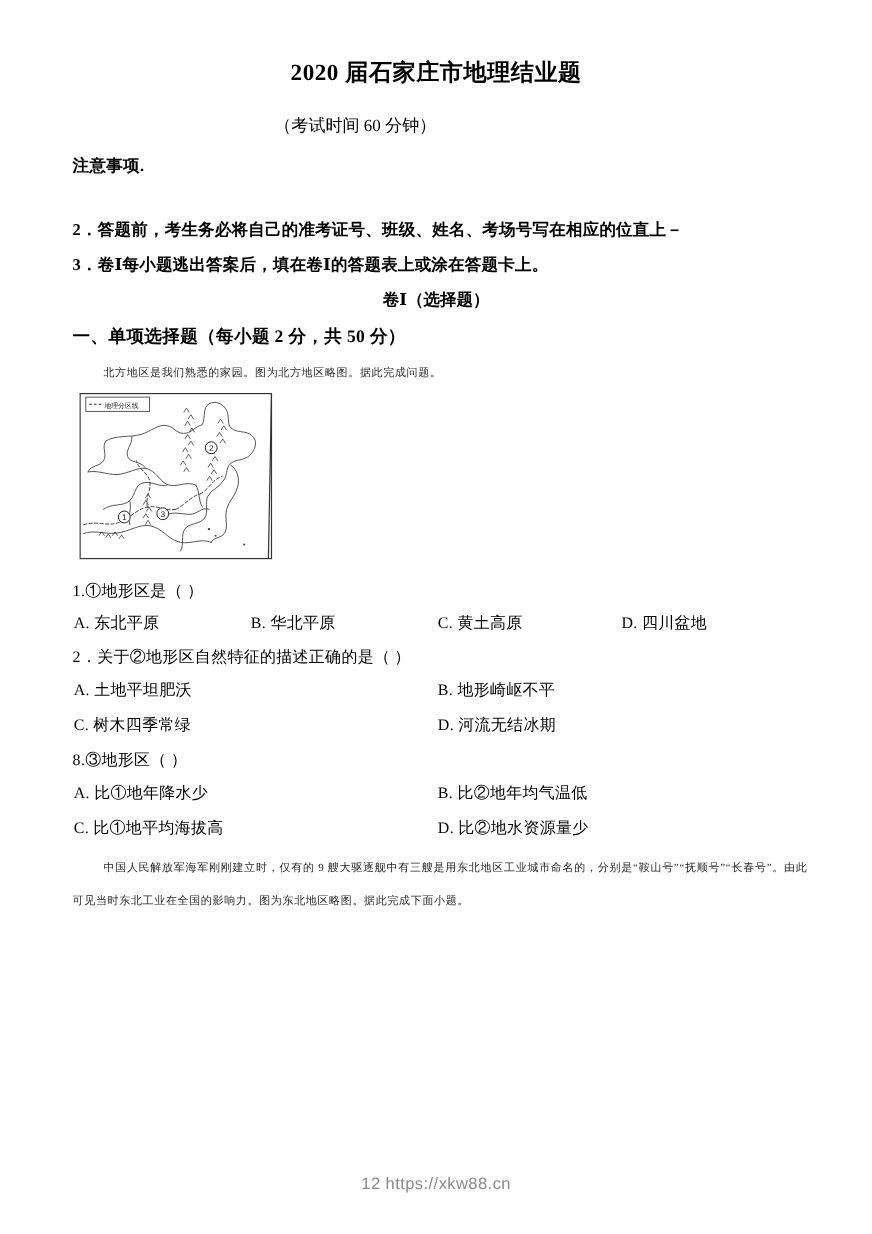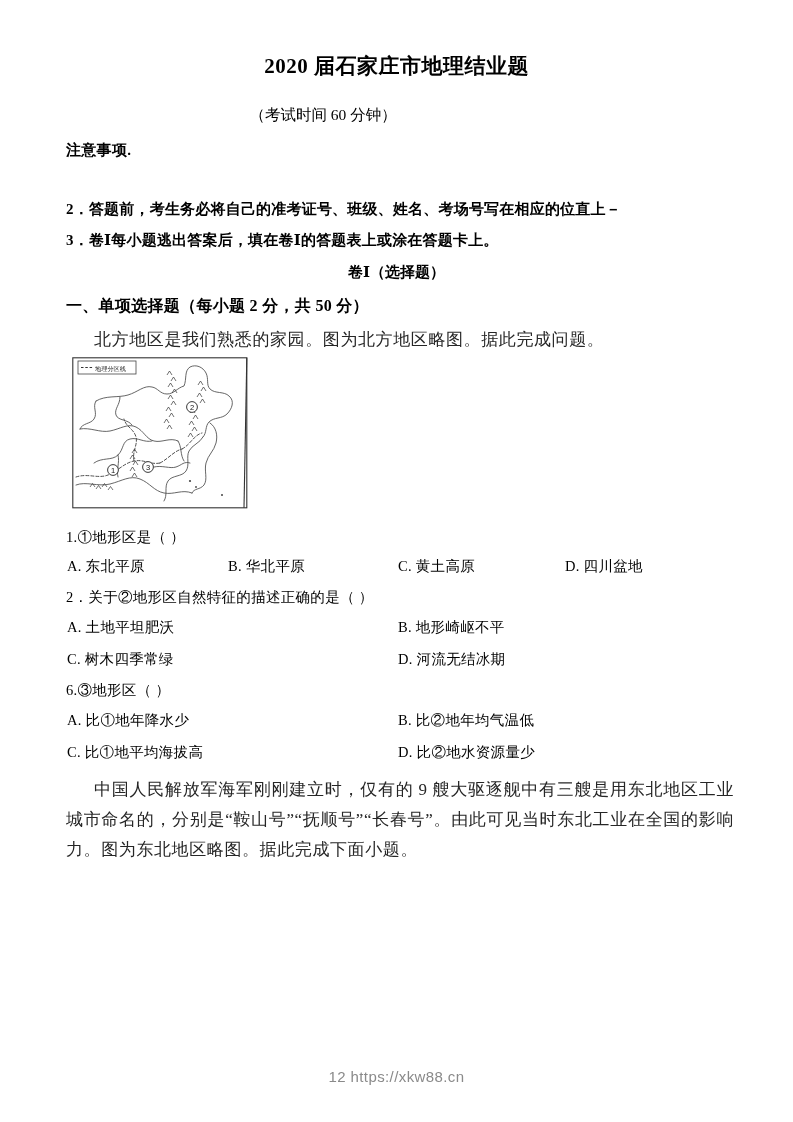--- a/index.html
+++ b/index.html
@@ -78,21 +78,21 @@
     font-size: 16px;
     font-weight: bold;
     letter-spacing: 0.3px;
   }
 
   
   .passage {
     position: absolute;
     left: 66px;
     width: 668px;
-    font-size: 17px;
+    font-size: 10px;
     line-height: 30px;
     text-indent: 28px;
     font-family: "Liberation Serif", "DejaVu Serif", serif;
     color: #262626;
     letter-spacing: 0.6px;
     text-align: justify;
   }
   .passage-1 { top: 325px; }
   .passage-2 { top: 775px; }
 
@@ -263,21 +263,21 @@
   <div class="opt col-b4" style="top:557px">B. 华北平原</div>
   <div class="opt col-c4" style="top:557px">C. 黄土高原</div>
   <div class="opt col-d4" style="top:557px">D. 四川盆地</div>
 
   <div class="q-stem" style="top:588px">2．关于②地形区自然特征的描述正确的是（    ）</div>
   <div class="opt col-a" style="top:618px">A. 土地平坦肥沃</div>
   <div class="opt col-b2" style="top:618px">B. 地形崎岖不平</div>
   <div class="opt col-a" style="top:650px">C. 树木四季常绿</div>
   <div class="opt col-b2" style="top:650px">D. 河流无结冰期</div>
 
-  <div class="q-stem" style="top:681px">6.③地形区（    ）</div>
+  <div class="q-stem" style="top:681px">8.③地形区（    ）</div>
   <div class="opt col-a" style="top:711px">A. 比①地年降水少</div>
   <div class="opt col-b2" style="top:711px">B. 比②地年均气温低</div>
   <div class="opt col-a" style="top:743px">C. 比①地平均海拔高</div>
   <div class="opt col-b2" style="top:743px">D. 比②地水资源量少</div>
 
   <div class="passage passage-2">中国人民解放军海军刚刚建立时，仅有的 9 艘大驱逐舰中有三艘是用东北地区工业城市命名的，分别是“鞍山号”“抚顺号”“长春号”。由此可见当时东北工业在全国的影响力。图为东北地区略图。据此完成下面小题。</div>
 
   <div class="footer">12 https://xkw88.cn</div>
 
 </div>

